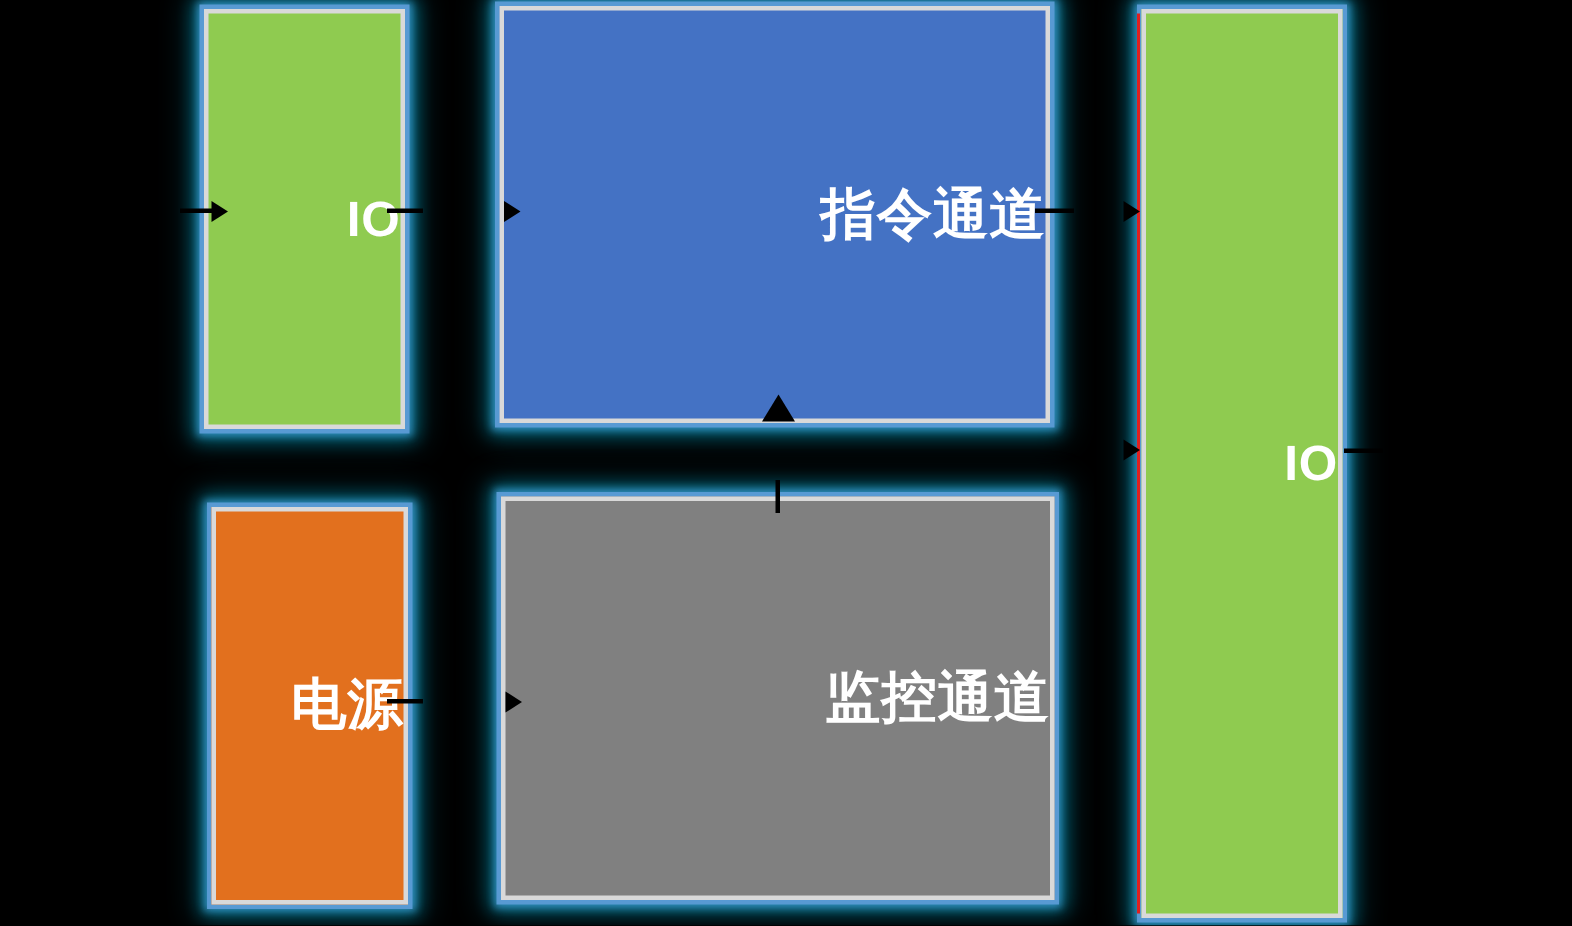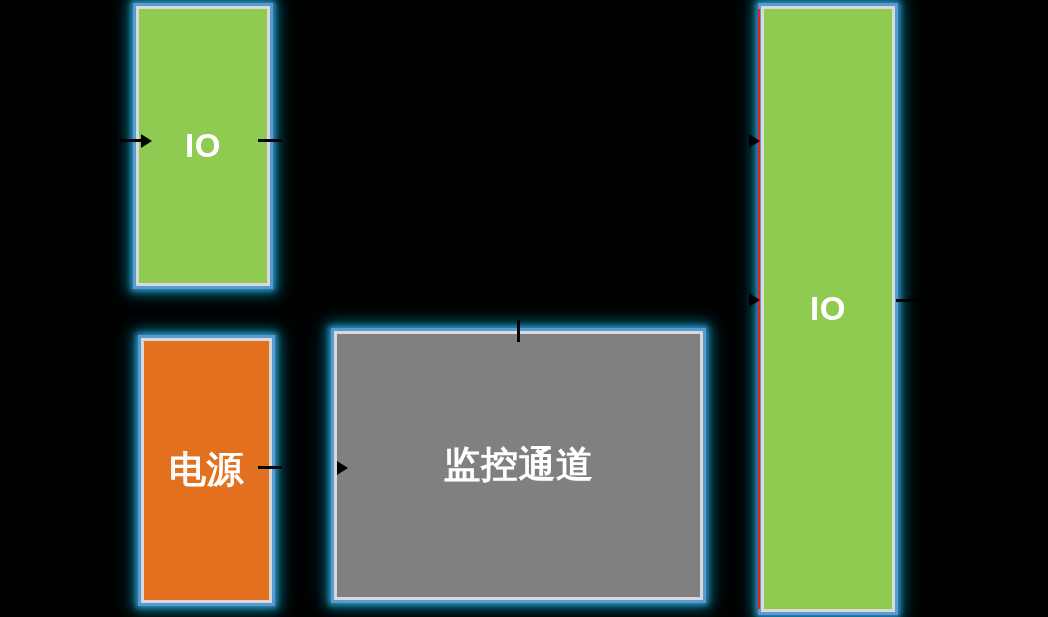--- a/index.html
+++ b/index.html
@@ -18,21 +18,21 @@
     background: #000000;
     overflow: hidden;
   }
 
   
   .block {
     position: absolute;
     box-sizing: border-box;
     display: flex;
     align-items: center;
-    justify-content: center;
+    justify-content: flex-end;
     border: 3px solid #d9d9d9;
     box-shadow:
       0 0 0 3px rgba(91,155,213,0.95),
       0 0 5px 5px rgba(68,160,220,0.70),
       0 0 11px 7px rgba(0,200,235,0.45),
       0 0 20px 10px rgba(0,190,230,0.22);
     z-index: 3;
   }
   .block .label {
     color: #ffffff;
@@ -124,20 +124,23 @@
   <div class="conn conn-h" style="left:688px; top:465px; width:92px;"></div>
 
   <div class="conn conn-h" style="left:884px; top:299px; width:40px;"></div>
 
   <div class="conn conn-v" style="left:517px; top:270px; width:3px; height:70px;"></div>
 
   <div class="block" id="blk-io-left">
     <span class="label label-io">IO</span>
   </div>
 
+  <div class="block" id="blk-cmd">
+    <span class="label label-cjk">指令通道</span>
+  </div>
 
   <div class="block" id="blk-monitor">
     <span class="label label-cjk">监控通道</span>
   </div>
 
   <div class="block" id="blk-power">
     <span class="label label-cjk">电源</span>
   </div>
 
   <div class="block" id="blk-io-right">

